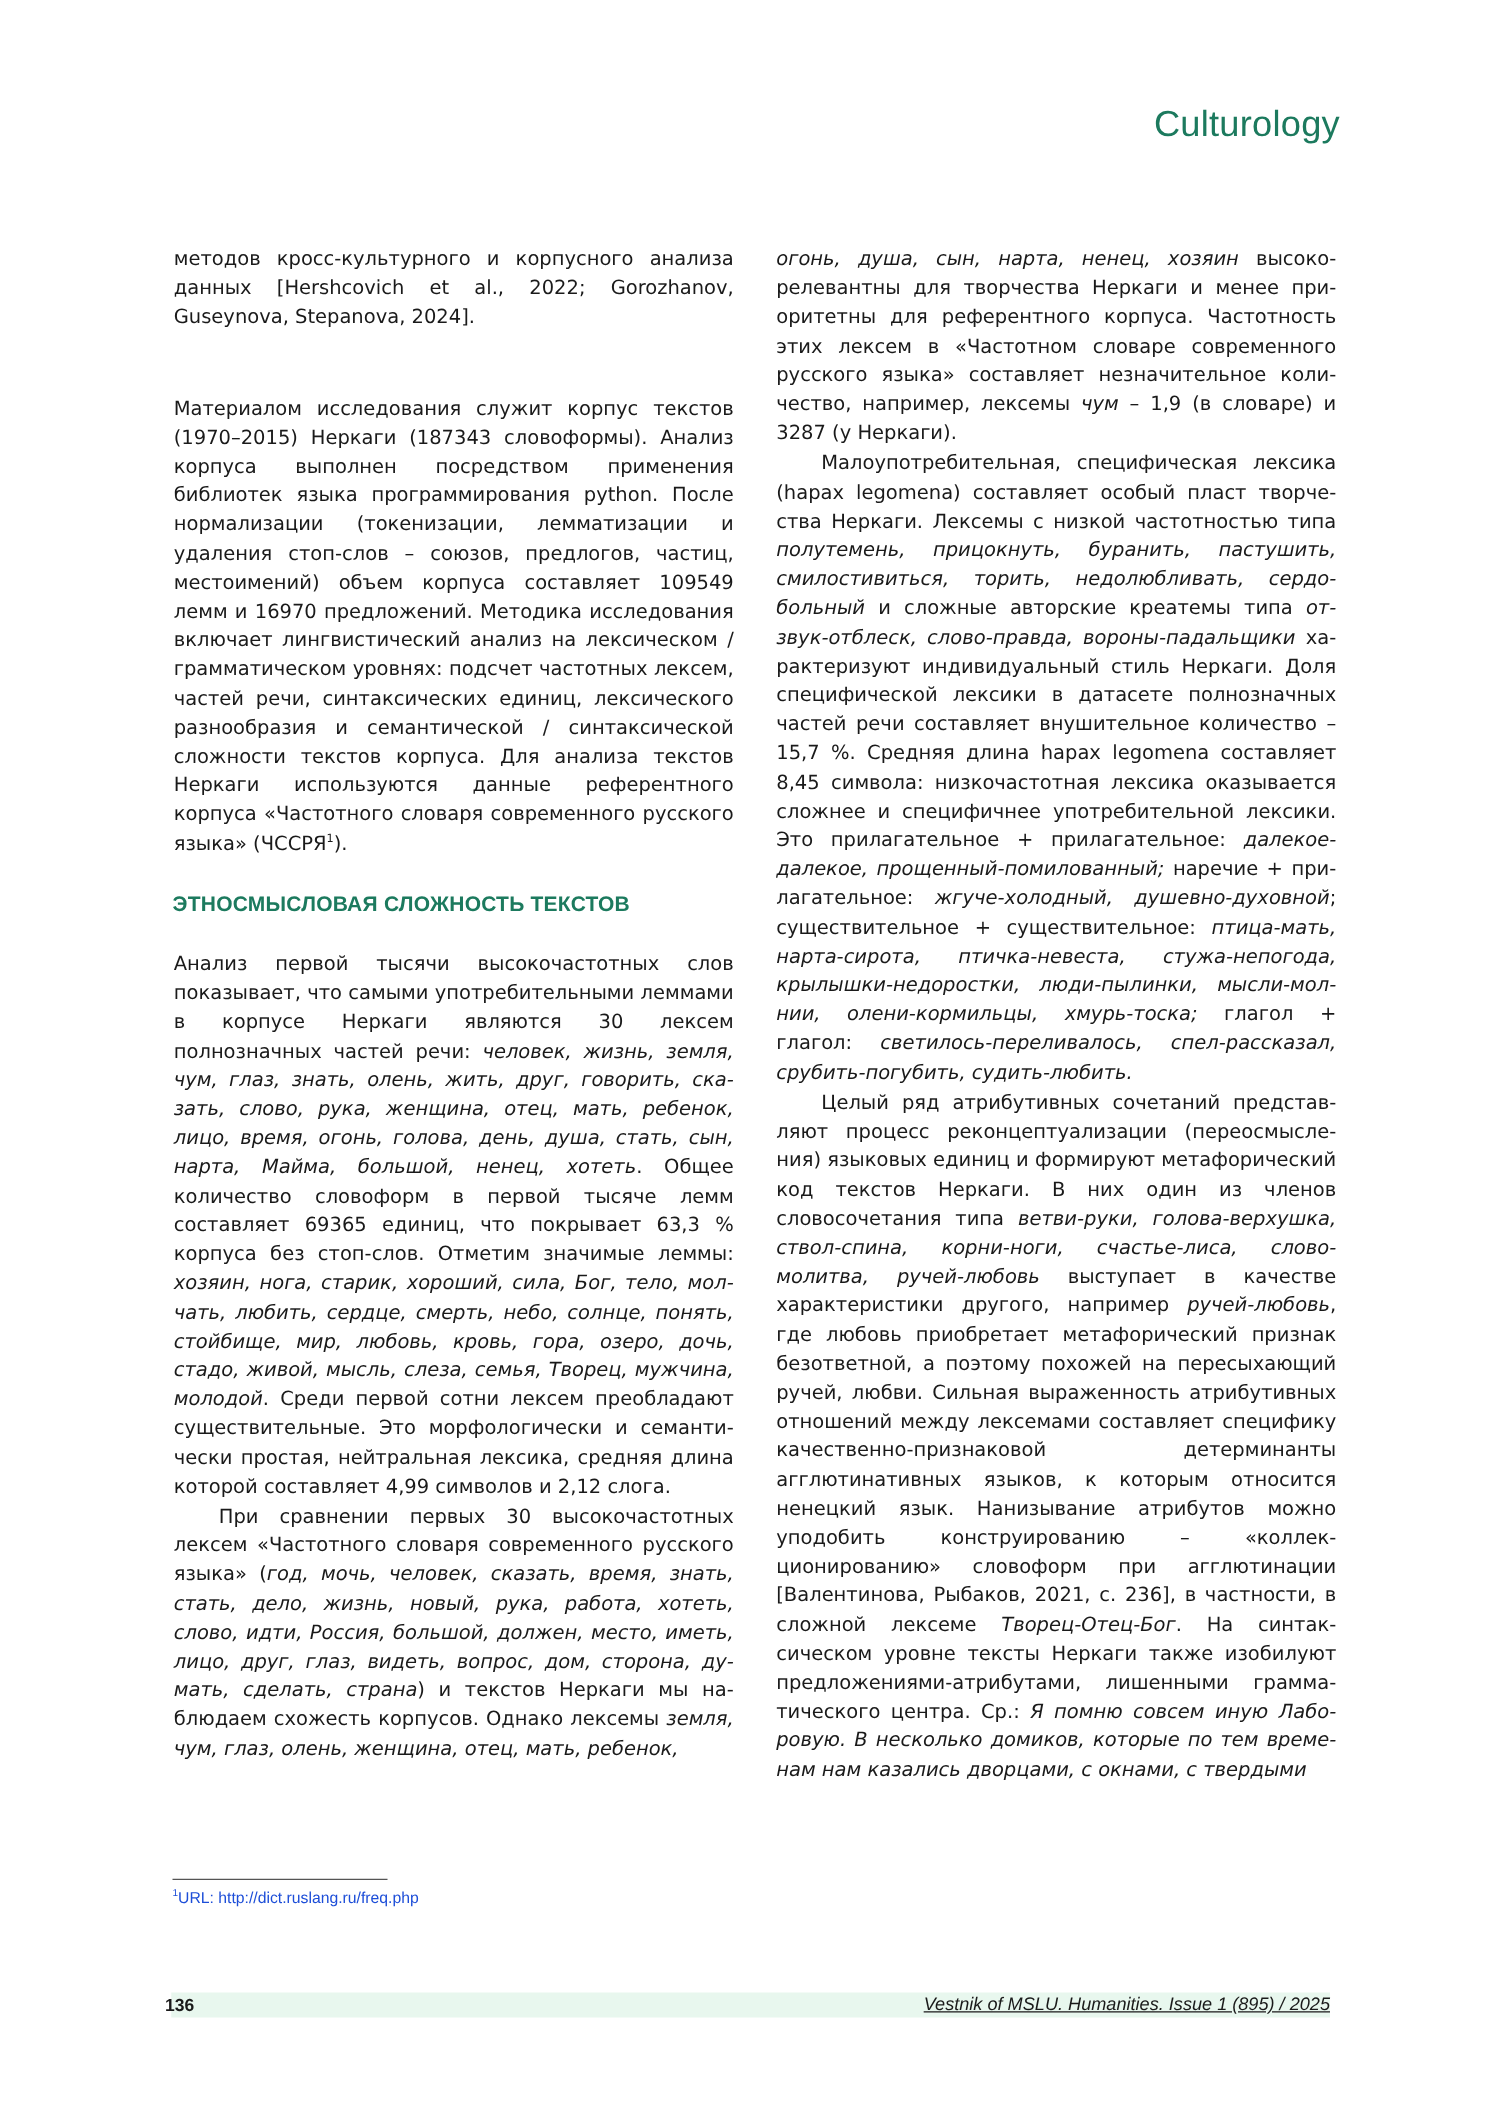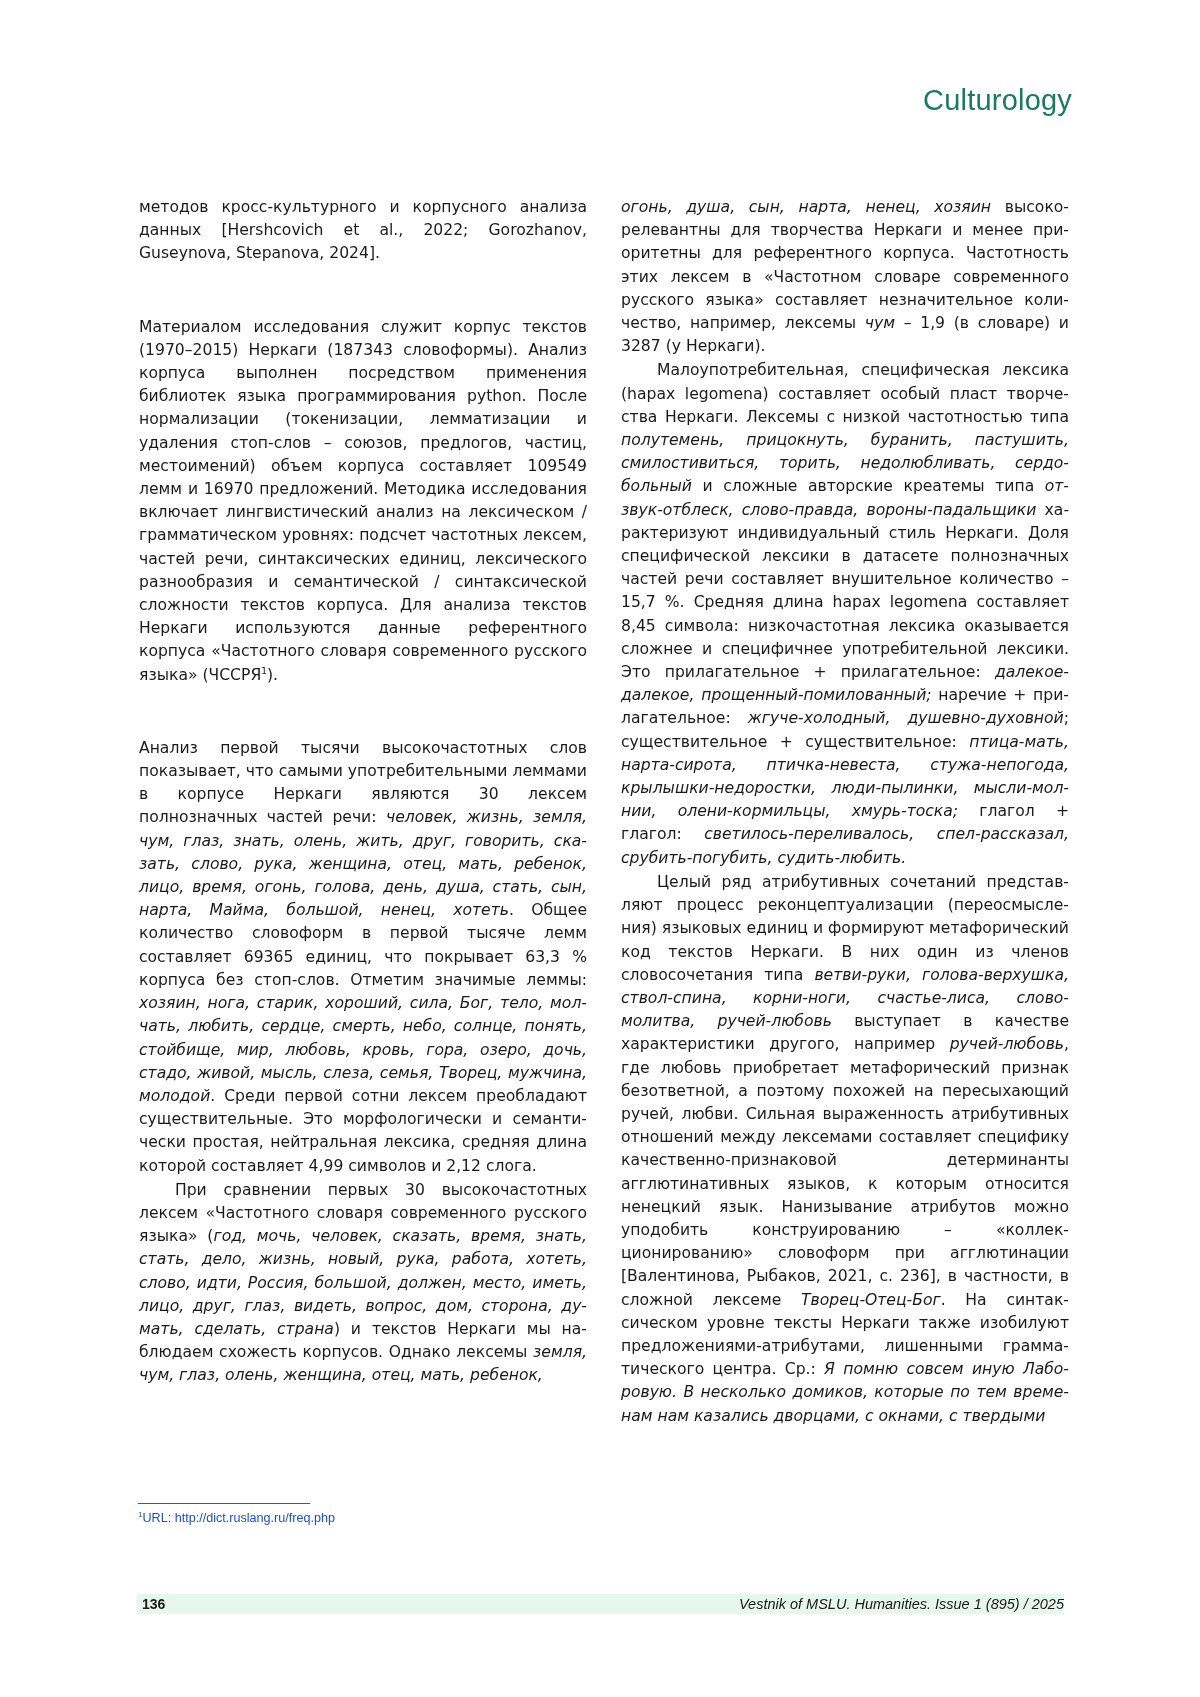--- a/index.html
+++ b/index.html
@@ -22,38 +22,39 @@
   .gap-before-h { height: 24px; }
   .gap-after-h { height: 24px; }
   sup { font-size: 9px; line-height: 0; vertical-align: super; }
   .footnote-rule { position: absolute; left: 138px; top: 1503px;
          width: 172px; height: 0; border-top: 1.6px solid #555; }
   .footnote { position: absolute; left: 138px; top: 1511px;
          font-family: "Liberation Sans", sans-serif; font-size: 12.6px; color: #1d4ed8; }
   .footnote sup { font-size: 8px; }
   .footer-band { position: absolute; left: 137px; top: 1594px; width: 927px; height: 20px;
          background: #e8f7ee; }
-  .page-number { position: absolute; left: 142px; top: 1594px;
+  .page-number { position: absolute; left: 132px; top: 1594px;
          font-family: "Liberation Sans", sans-serif; font-size: 14px; line-height: 20px;
          font-weight: bold; color: #1a1a1a; }
   .journal { position: absolute; right: 136px; top: 1594px;
          font-family: "Liberation Sans", sans-serif; font-size: 14.5px; line-height: 20px;
-         font-style: italic; color: #1a1a1a; }
+         font-style: italic; color: #1a1a1a; text-decoration: underline; }
 </style>
 </head>
 <body>
 
 <div class="running-head">Culturology</div>
 
 <div class="col left">
   <p>методов кросс-культурного и корпусного анали­за данных [Hershcovich et al., 2022; Gorozhanov, Guseynova, Stepanova, 2024].</p>
   <div class="gap-before-h"></div>
   <div class="gap-after-h"></div>
   <p><span>Материалом исследования служит корпус текстов (1970–2015) Неркаги (187343 словоформы). Ана­лиз корпуса выполнен посредством применения библиотек языка программирования python. Пос­ле нормализации (токенизации, лемматизации и удаления стоп-слов – союзов, предлогов, частиц, местоимений) объем корпуса составляет 109549 лемм и 16970 предложений. Методика исследова­ния включает лингвистический анализ на лексиче­ском / грамматическом уровнях: подсчет частотных лексем, частей речи, синтаксических единиц, лекси­ческого разнообразия и семантической / синтак­сической сложности текстов корпуса. Для анализа текстов Неркаги используются данные референт­ного корпуса «Частотного словаря современного русского языка» (ЧССРЯ</span><sup>1</sup><span>).</span></p>
   <div class="gap-before-h"></div>
+  <h2 class="section">ЭТНОСМЫСЛОВАЯ СЛОЖНОСТЬ ТЕКСТОВ</h2>
   <div class="gap-after-h"></div>
   <p><span>Анализ первой тысячи высокочастотных слов показывает, что самыми употребительными леммами в корпусе Неркаги являются 30 лексем полнозначных частей речи: </span><i>человек, жизнь, земля, чум, глаз, знать, олень, жить, друг, говорить, ска­зать, слово, рука, женщина, отец, мать, ребенок, лицо, время, огонь, голова, день, душа, стать, сын, нарта, Майма, большой, ненец, хотеть</i><span>. Общее количество словоформ в первой тысяче лемм составляет 69365 единиц, что покрывает 63,3 % корпуса без стоп-слов. Отметим значимые леммы: </span><i>хозяин, нога, старик, хороший, сила, Бог, тело, мол­чать, любить, сердце, смерть, небо, солнце, понять, стойбище, мир, любовь, кровь, гора, озеро, дочь, стадо, живой, мысль, слеза, семья, Творец, мужчина, молодой</i><span>. Среди первой сотни лексем преобладают существительные. Это морфологически и семанти­чески простая, нейтральная лексика, средняя дли­на которой составляет 4,99 символов и 2,12 слога.</span></p>
   <p class="indent"><span>При сравнении первых 30 высокочастотных лексем «Частотного словаря современного русско­го языка» (</span><i>год, мочь, человек, сказать, время, знать, стать, дело, жизнь, новый, рука, работа, хотеть, слово, идти, Россия, большой, должен, место, иметь, лицо, друг, глаз, видеть, вопрос, дом, сторона, ду­мать, сделать, страна</i><span>) и текстов Неркаги мы на­блюдаем схожесть корпусов. Однако лексемы </span><i>зем­ля, чум, глаз, олень, женщина, отец, мать, ребенок,</i></p>
 </div>
 
 <div class="col right">
   <p><i>огонь, душа, сын, нарта, ненец, хозяин</i><span> высоко­релевантны для творчества Неркаги и менее при­оритетны для референтного корпуса. Частотность этих лексем в «Частотном словаре современного русского языка» составляет незначительное коли­чество, например, лексемы </span><i>чум</i><span> – 1,9 (в словаре) и 3287 (у Неркаги).</span></p>
   <p class="indent"><span>Малоупотребительная, специфическая лексика (hapax legomena) составляет особый пласт творче­ства Неркаги. Лексемы с низкой частотностью типа </span><i>полутемень, прицокнуть, буранить, пастушить, смилостивиться, торить, недолюбливать, сердо­больный</i><span> и сложные авторские креатемы типа </span><i>от­звук-отблеск, слово-правда, вороны-падальщики</i><span> ха­рактеризуют индивидуальный стиль Неркаги. Доля специфической лексики в датасете полнозначных частей речи составляет внушительное количество – 15,7 %. Средняя длина hapax legomena составляет 8,45 символа: низкочастотная лексика оказывается сложнее и специфичнее употребительной лексики. Это прилагательное + прилагательное: </span><i>далекое-далекое, прощенный-помилованный;</i><span> наречие + при­лагательное: </span><i>жгуче-холодный, душевно-духовной</i><span>; существительное + существительное: </span><i>птица-мать, нарта-сирота, птичка-невеста, стужа-непогода, крылышки-недоростки, люди-пылинки, мысли-мол­нии, олени-кормильцы, хмурь-тоска;</i><span> глагол + глагол: </span><i>светилось-переливалось, спел-рассказал, срубить-погубить, судить-любить.</i></p>
   <p class="indent"><span>Целый ряд атрибутивных сочетаний представ­ляют процесс реконцептуализации (переосмысле­ния) языковых единиц и формируют метафориче­ский код текстов Неркаги. В них один из членов словосочетания типа </span><i>ветви-руки, голова-верхуш­ка, ствол-спина, корни-ноги, счастье-лиса, слово-молитва, ручей-любовь</i><span> выступает в качестве характеристики другого, например </span><i>ручей-любовь</i><span>, где любовь приобретает метафорический при­знак безответной, а поэтому похожей на пере­сыхающий ручей, любви. Сильная выраженность атрибутивных отношений между лексемами со­ставляет специфику качественно-признаковой де­терминанты агглютинативных языков, к которым относится ненецкий язык. Нанизывание атрибутов можно уподобить конструированию – «коллек­ционированию» словоформ при агглютинации [Валентинова, Рыбаков, 2021, с. 236], в частности, в сложной лексеме </span><i>Творец-Отец-Бог</i><span>. На синтак­сическом уровне тексты Неркаги также изобилуют предложениями-атрибутами, лишенными грамма­тического центра. Ср.: </span><i>Я помню совсем иную Лабо­ровую. В несколько домиков, которые по тем време­нам нам казались дворцами, с окнами, с твердыми</i></p>
 </div>

